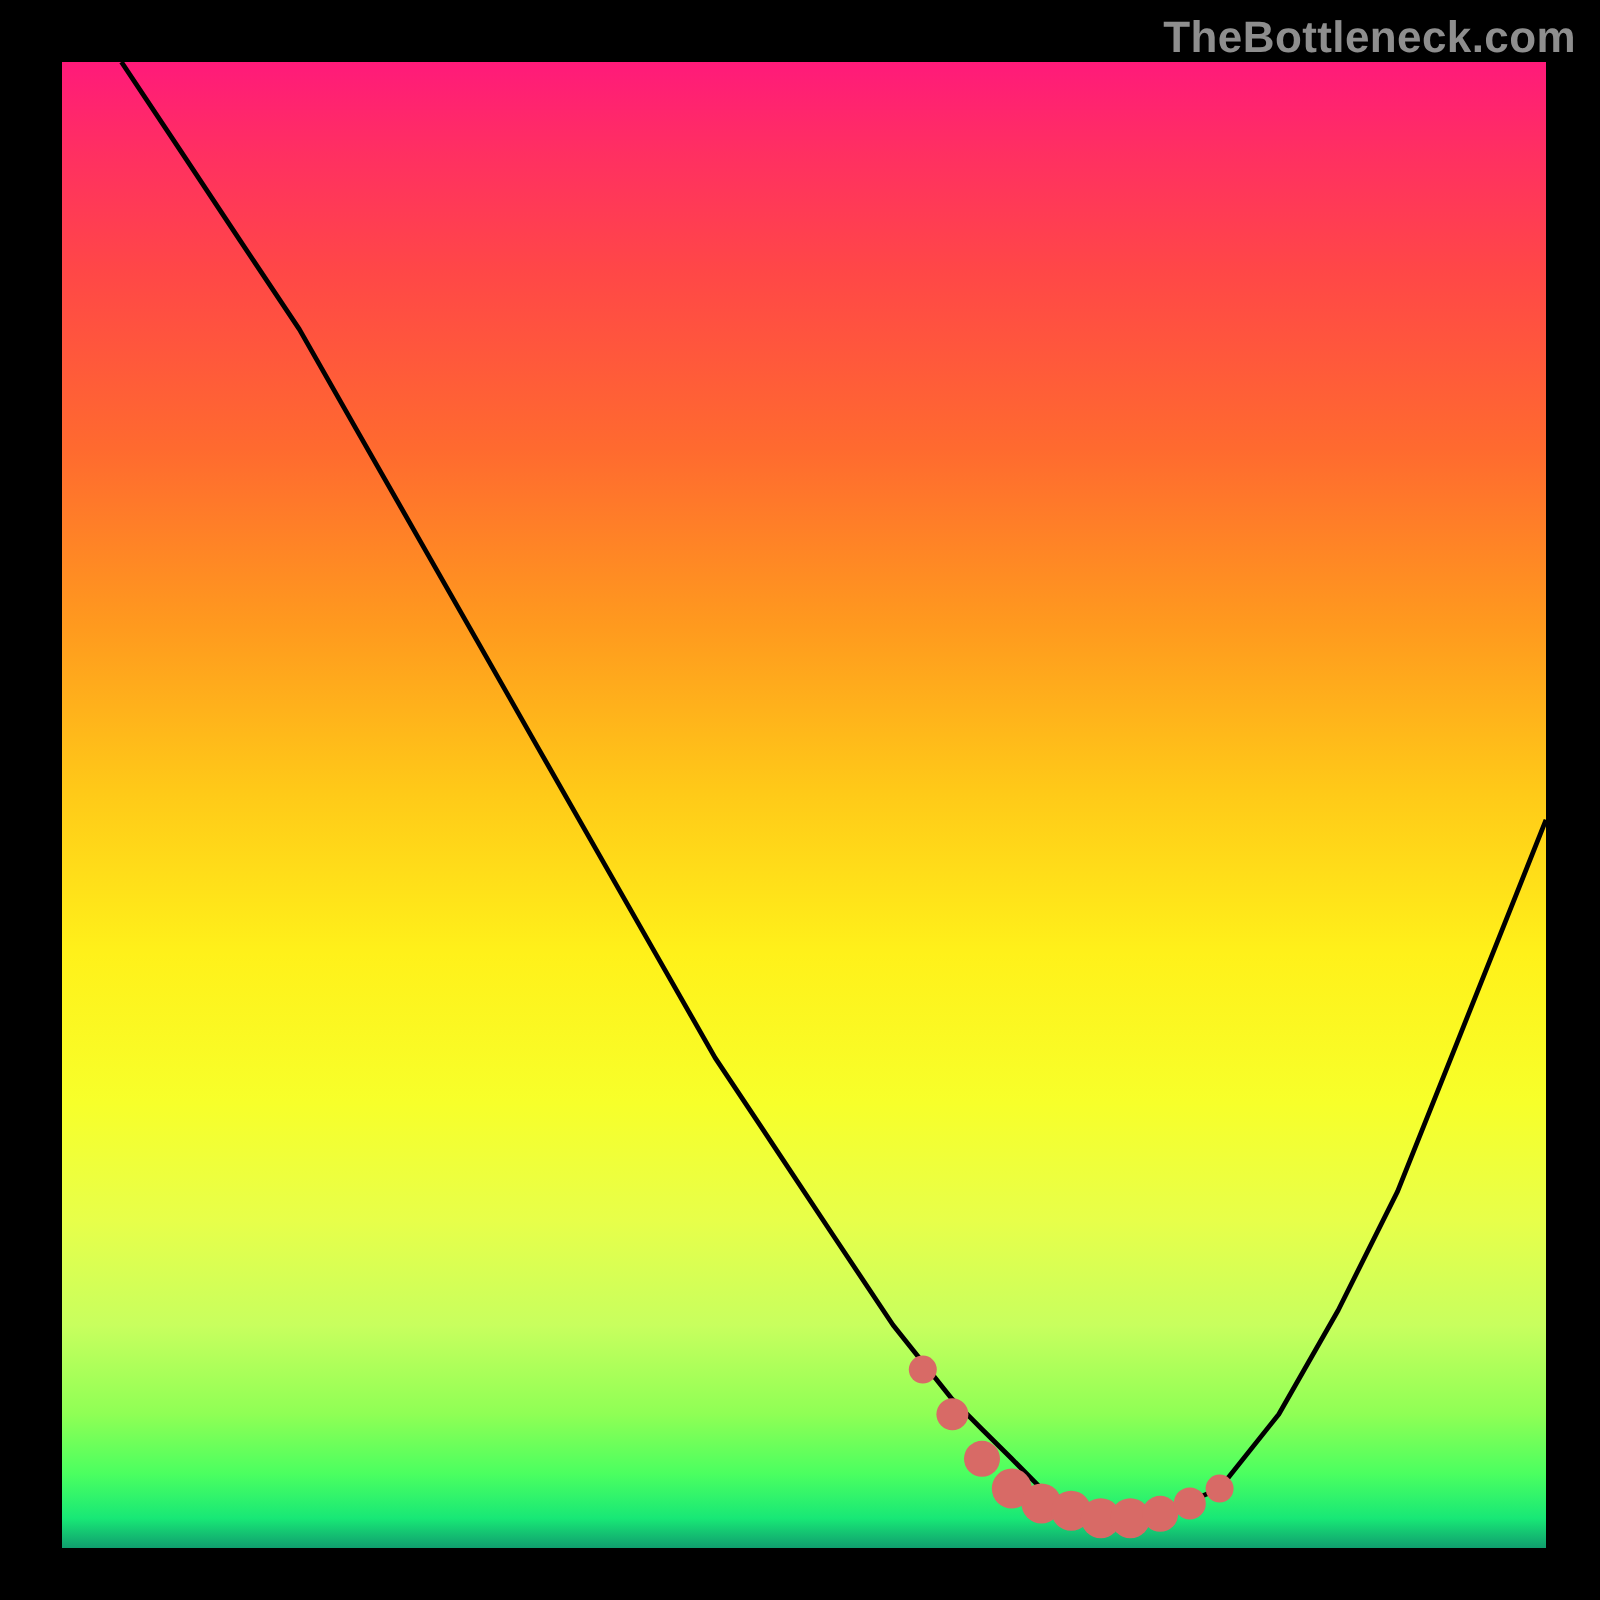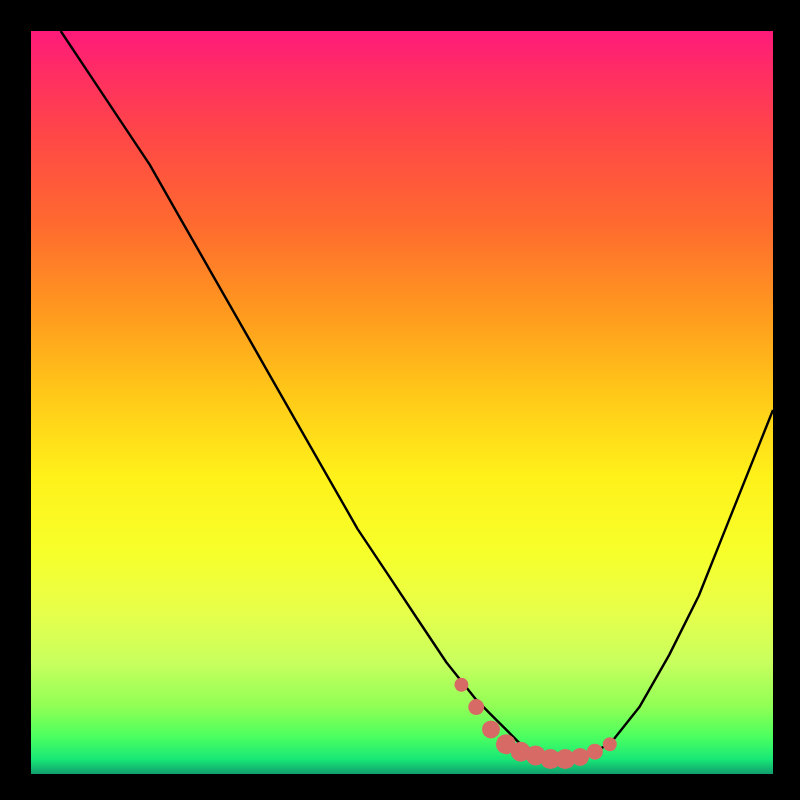--- a/index.html
+++ b/index.html
@@ -61,20 +61,21 @@
     font-weight: 600;
     color: #8e8e8e;
     letter-spacing: 0.2px;
     user-select: none;
   }
 </style>
 </head>
 <body>
 
 <div class="frame">
+  <div class="watermark">TheBottleneck.com</div>
   <div class="plot">
     <svg viewBox="0 0 742 743">
       <path id="curve-path" fill="none" stroke="#000000" stroke-width="2.4" stroke-linejoin="round" d="M29.7 0.0 L59.4 44.6 L89.0 89.2 L118.7 133.7 L148.4 185.8 L178.1 237.8 L207.8 289.8 L237.4 341.8 L267.1 393.8 L296.8 445.8 L326.5 497.8 L356.2 542.4 L385.8 587.0 L415.5 631.5 L445.2 668.7 L460.0 683.6 L474.9 698.4 L489.7 713.3 L504.6 720.7 L519.4 724.4 L534.2 728.1 L549.1 725.9 L578.8 713.3 L608.4 676.1 L638.1 624.1 L667.8 564.7 L697.5 490.4 L727.2 416.1 L742.0 378.9"></path>
       <g id="dots-group">
           <circle cx="430.4" cy="653.8" r="7.0" fill="#d86a66"></circle>
           <circle cx="445.2" cy="676.1" r="8.0" fill="#d86a66"></circle>
           <circle cx="460.0" cy="698.4" r="9.0" fill="#d86a66"></circle>
           <circle cx="474.9" cy="713.3" r="10.0" fill="#d86a66"></circle>
           <circle cx="489.7" cy="720.7" r="10.0" fill="#d86a66"></circle>
           <circle cx="504.6" cy="724.4" r="10.0" fill="#d86a66"></circle>

